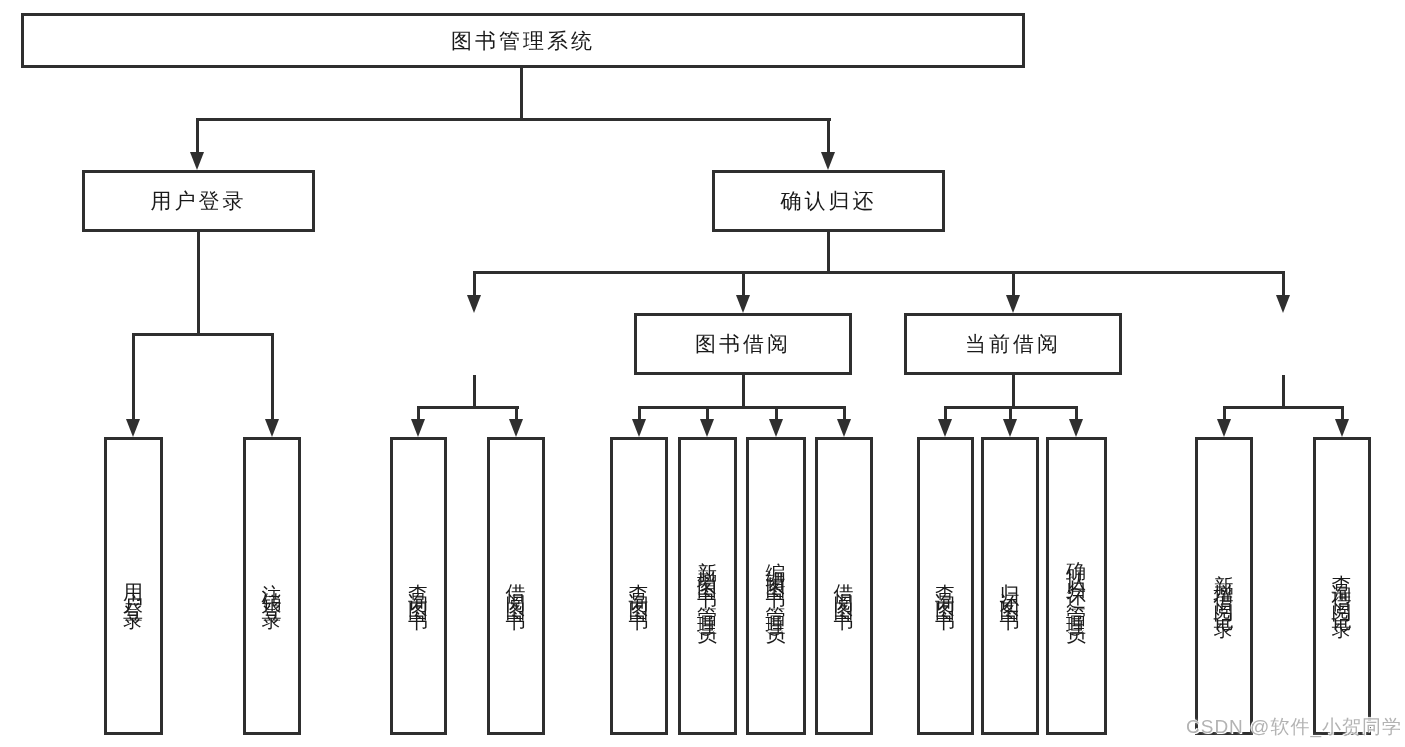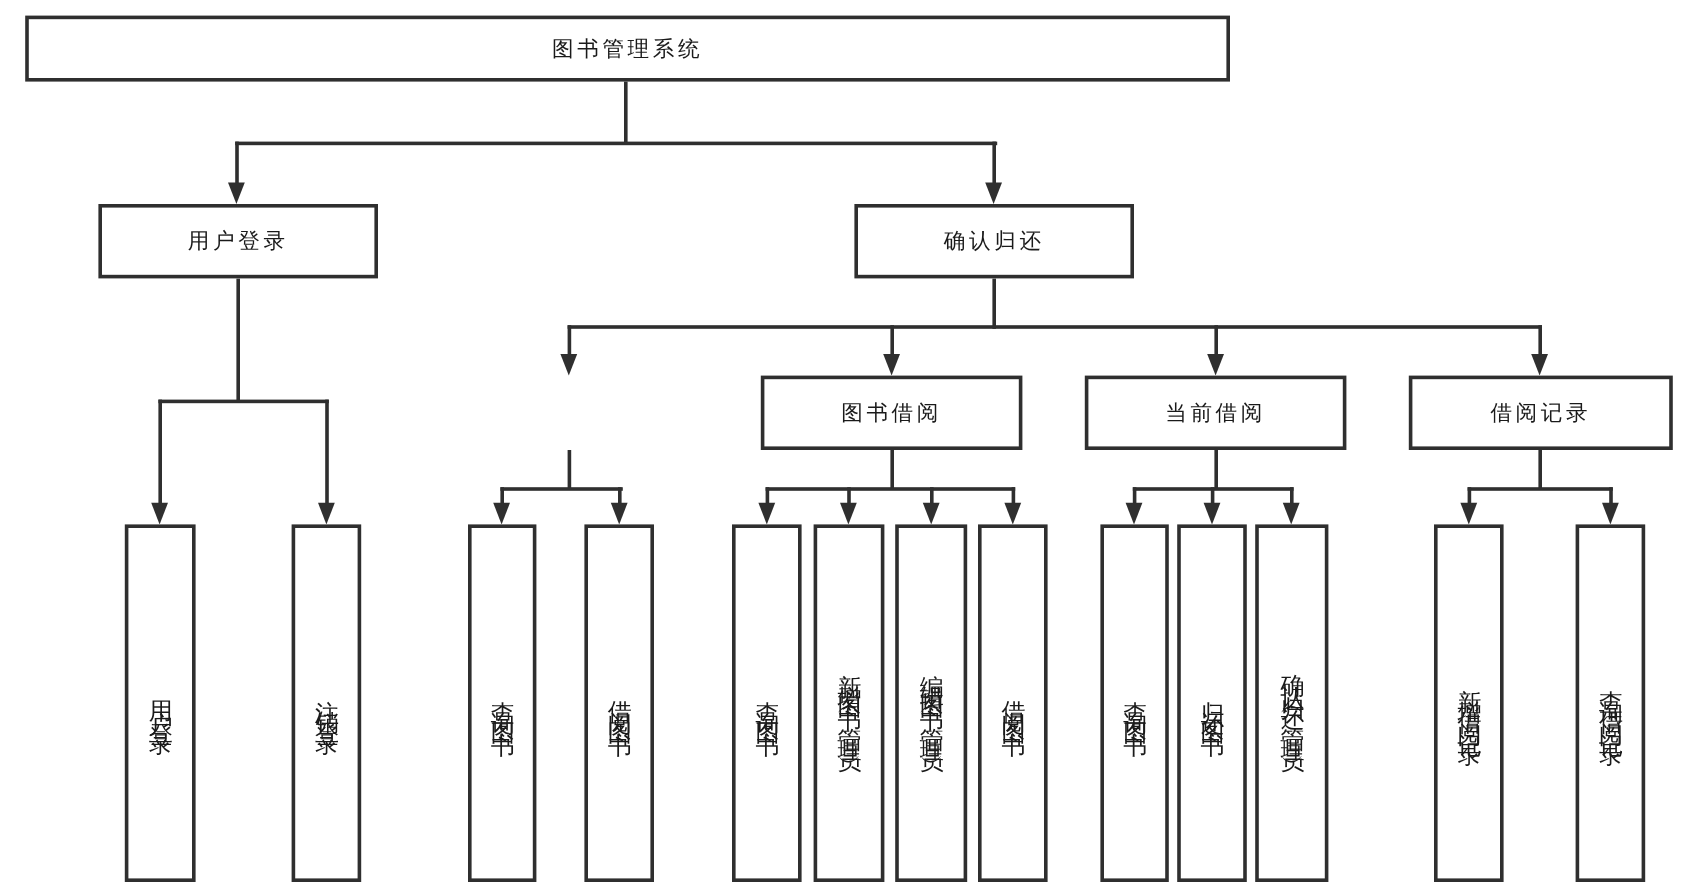--- a/index.html
+++ b/index.html
@@ -17,21 +17,21 @@
   }
   
   .box {
     position: absolute;
     box-sizing: border-box;
     border: 3px solid #2f2f2f;
     background: #ffffff;
     display: flex;
     align-items: center;
     justify-content: center;
-    font-size: 18px;
+    font-size: 21px;
     letter-spacing: 3px;
     color: #1a1a1a;
     white-space: nowrap;
   }
   .vbox {
     position: absolute;
     box-sizing: border-box;
     border: 3px solid #2f2f2f;
     background: #ffffff;
     display: flex;
@@ -153,23 +153,20 @@
   <div class="box" style="left:712px; top:170px; width:233px; height:62px;">
     <span>确认归还</span>
   </div>
 
   <div class="box" style="left:634px; top:313px; width:218px; height:62px;">
     <span>图书借阅</span>
   </div>
   <div class="box" style="left:904px; top:313px; width:218px; height:62px;">
     <span>当前借阅</span>
   </div>
-  <div class="box" style="left:1174px; top:313px; width:220px; height:62px;">
-    <span>借阅记录</span>
-  </div>
 
   <div class="vbox" style="left:104px; top:437px; width:59px; height:298px;">
     <span class="vtext">用户登录</span>
   </div>
   <div class="vbox" style="left:243px; top:437px; width:58px; height:298px;">
     <span class="vtext">注销登录</span>
   </div>
 
   <div class="vbox" style="left:390px; top:437px; width:57px; height:298px;">
     <span class="vtext">查询图书</span>
@@ -201,14 +198,15 @@
     <span class="vtext">确认归还（管理员）</span>
   </div>
 
   <div class="vbox" style="left:1195px; top:437px; width:58px; height:298px;">
     <span class="vtext">新增借阅记录</span>
   </div>
   <div class="vbox" style="left:1313px; top:437px; width:58px; height:298px;">
     <span class="vtext">查询借阅记录</span>
   </div>
 
+  <div class="watermark">CSDN @软件_小贺同学</div>
 
 </div>
 
 </body></html>

